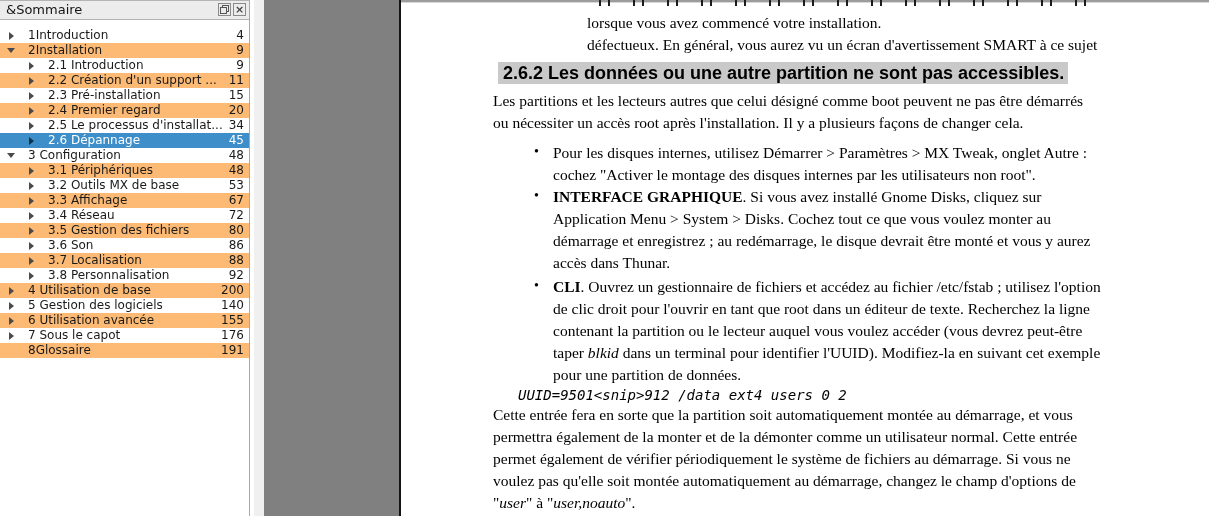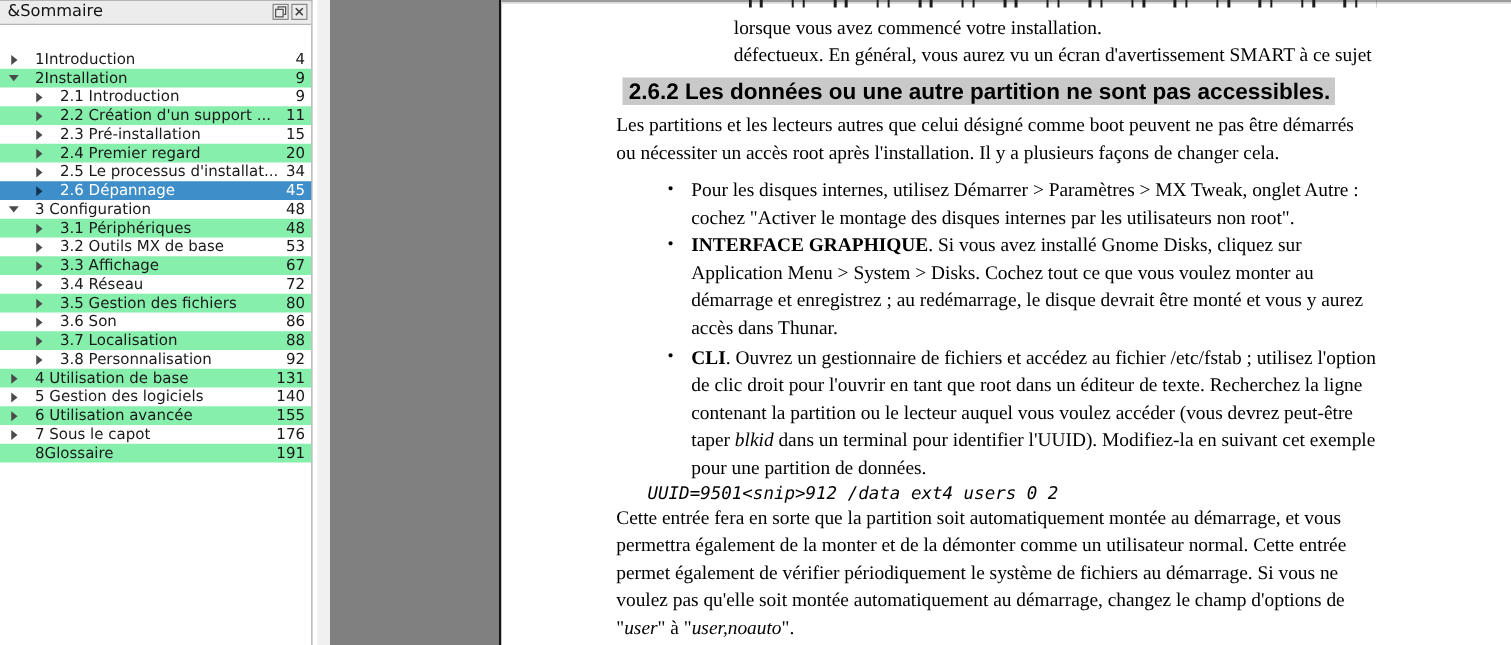--- a/index.html
+++ b/index.html
@@ -21,26 +21,26 @@
   .tb-btns{position:absolute;right:3px;top:2px;display:flex;gap:2px;}
   .tb-btn{
     width:13px;height:13px;border:1px solid #8a8a8a;background:#ececec;
     box-sizing:border-box;display:flex;align-items:center;justify-content:center;
     padding:0;cursor:pointer;
   }
   .ifloat{position:relative;width:9px;height:9px;display:block;}
   .ifloat::before{content:"";position:absolute;right:0;top:0;width:5px;height:5px;border:1px solid #555;background:#ececec;}
   .ifloat::after{content:"";position:absolute;left:0;bottom:0;width:5px;height:5px;border:1px solid #555;background:#ececec;}
   .iclose{font:bold 11px/11px "DejaVu Sans",sans-serif;color:#444;}
-  #toc-list{padding-top:20px;}
+  #toc-list{padding-top:8px;}
   .toc-row{
     height:15px;display:flex;align-items:center;
     font-size:12px;line-height:15px;color:#1a1a1a;white-space:nowrap;cursor:default;
   }
-  .toc-row.alt{background:#86efac;}
+  .toc-row.alt{background:#fdba74;}
   .toc-row.selected{background:#3d8ec9;color:#ffffff;}
   .arrow-box{width:12px;height:15px;display:flex;align-items:center;justify-content:center;flex:0 0 12px;}
   .lv0 .arrow-box{margin-left:5px;}
   .lv1 .arrow-box{margin-left:25px;}
   .arr-r{width:0;height:0;border-left:5px solid #4a4a4a;border-top:4px solid transparent;border-bottom:4px solid transparent;}
   .arr-d{width:0;height:0;border-top:5px solid #4a4a4a;border-left:4px solid transparent;border-right:4px solid transparent;}
   .selected .arr-r{border-left-color:#10324a;}
   .toc-label{margin-left:11px;overflow:hidden;}
   .toc-page{margin-left:auto;padding-right:5px;}
   
@@ -212,21 +212,21 @@
           <span class="arr-r"></span>
         </span>
         <span class="toc-label">3.8 Personnalisation</span>
         <span class="toc-page">92</span>
       </div>
       <div class="toc-row lv0 alt">
         <span class="arrow-box">
           <span class="arr-r"></span>
         </span>
         <span class="toc-label">4 Utilisation de base</span>
-        <span class="toc-page">131</span>
+        <span class="toc-page">200</span>
       </div>
       <div class="toc-row lv0">
         <span class="arrow-box">
           <span class="arr-r"></span>
         </span>
         <span class="toc-label">5 Gestion des logiciels</span>
         <span class="toc-page">140</span>
       </div>
       <div class="toc-row lv0 alt">
         <span class="arrow-box">

